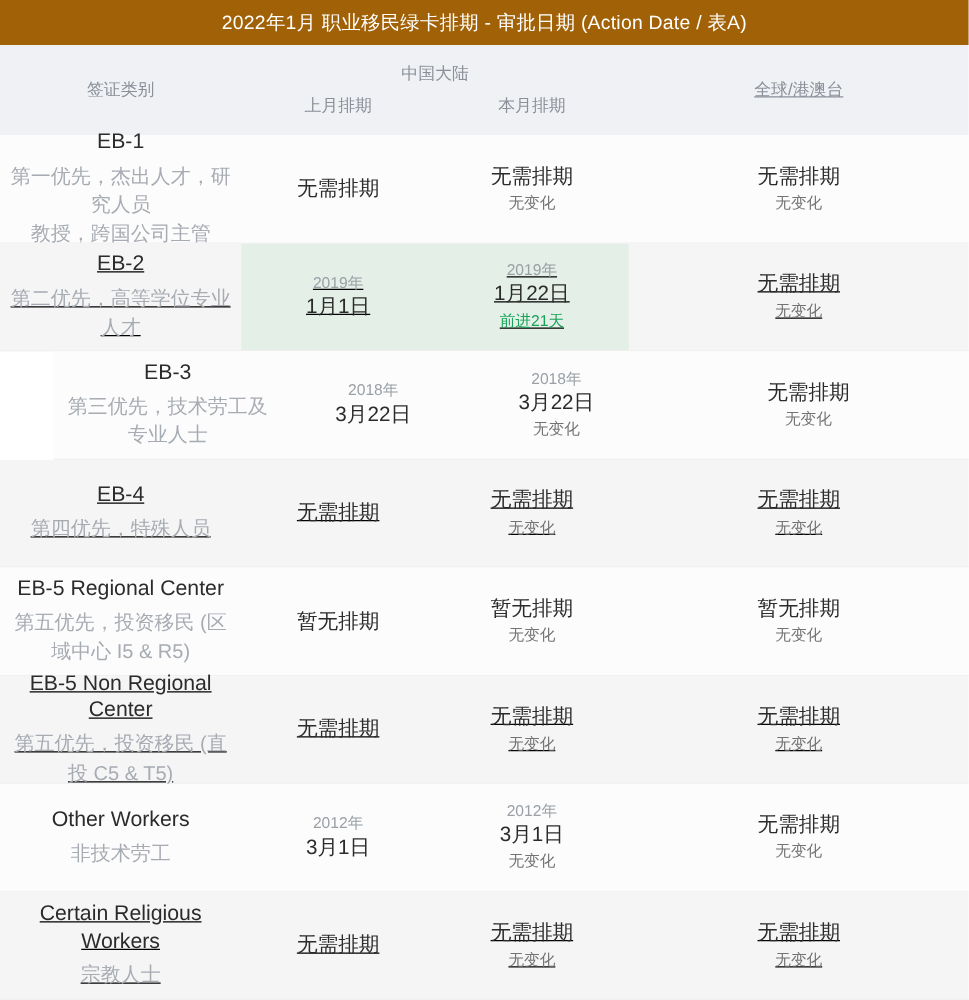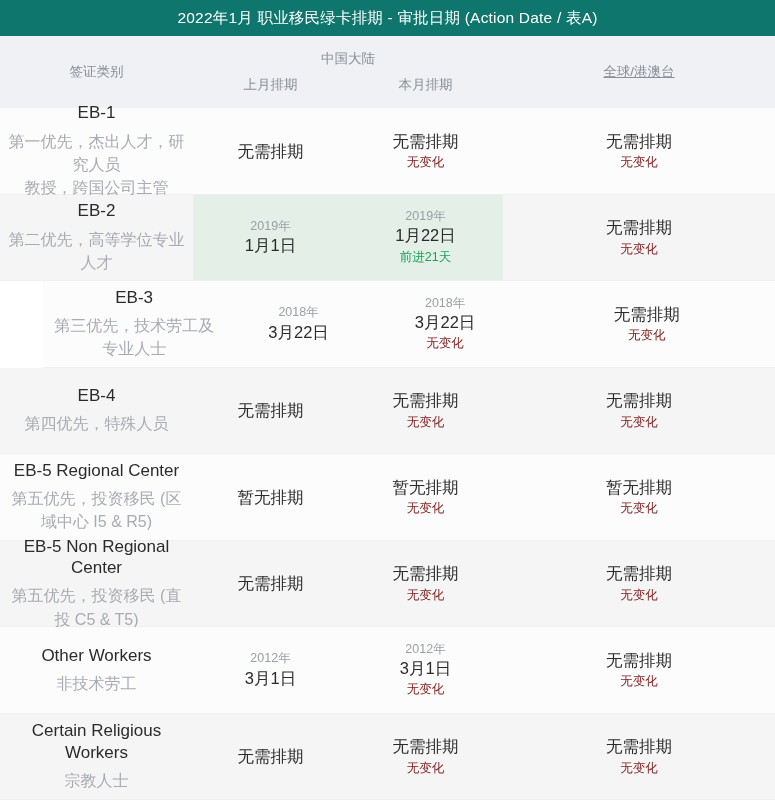--- a/index.html
+++ b/index.html
@@ -19,21 +19,21 @@
     height: 800px;
     display: flex;
     flex-direction: column;
     background: #ffffff;
   }
 
   
   .title-bar {
     height: 36px;
     min-height: 36px;
-    background: #0f766e;
+    background: #a16207;
     color: #ffffff;
     display: flex;
     align-items: center;
     justify-content: center;
     font-size: 15.5px;
     letter-spacing: 0.2px;
     font-weight: 400;
   }
 
   
@@ -70,21 +70,21 @@
   
   .rows { flex: 1 1 auto; display: flex; flex-direction: column; justify-content: center; }
 
   .row {
     display: flex;
     position: relative;
     box-sizing: border-box;
     border-bottom: 1px solid #f0f0f0;
   }
   .row.odd  { background: #fcfcfc; }
-  .row.even { background: #f5f5f5; }
+  .row.even { background: #f5f5f5; text-decoration: underline; }
 
   .cell {
     display: flex;
     flex-direction: column;
     align-items: center;
     justify-content: center;
     text-align: center;
     box-sizing: border-box;
     padding: 4px 6px;
   }
@@ -118,21 +118,21 @@
     color: #9aa0a6;
     line-height: 1.3;
   }
   .date-main {
     font-size: 16.5px;
     color: #2b2b2b;
     line-height: 1.35;
   }
   .date-note {
     font-size: 12.5px;
-    color: #7f1d1d;
+    color: #737373;
     line-height: 1.4;
     margin-top: 2px;
   }
   .date-note.advance { color: #19a35a; }
 </style>
 </head>
 <body>
 
 <div class="visa-table">
 

